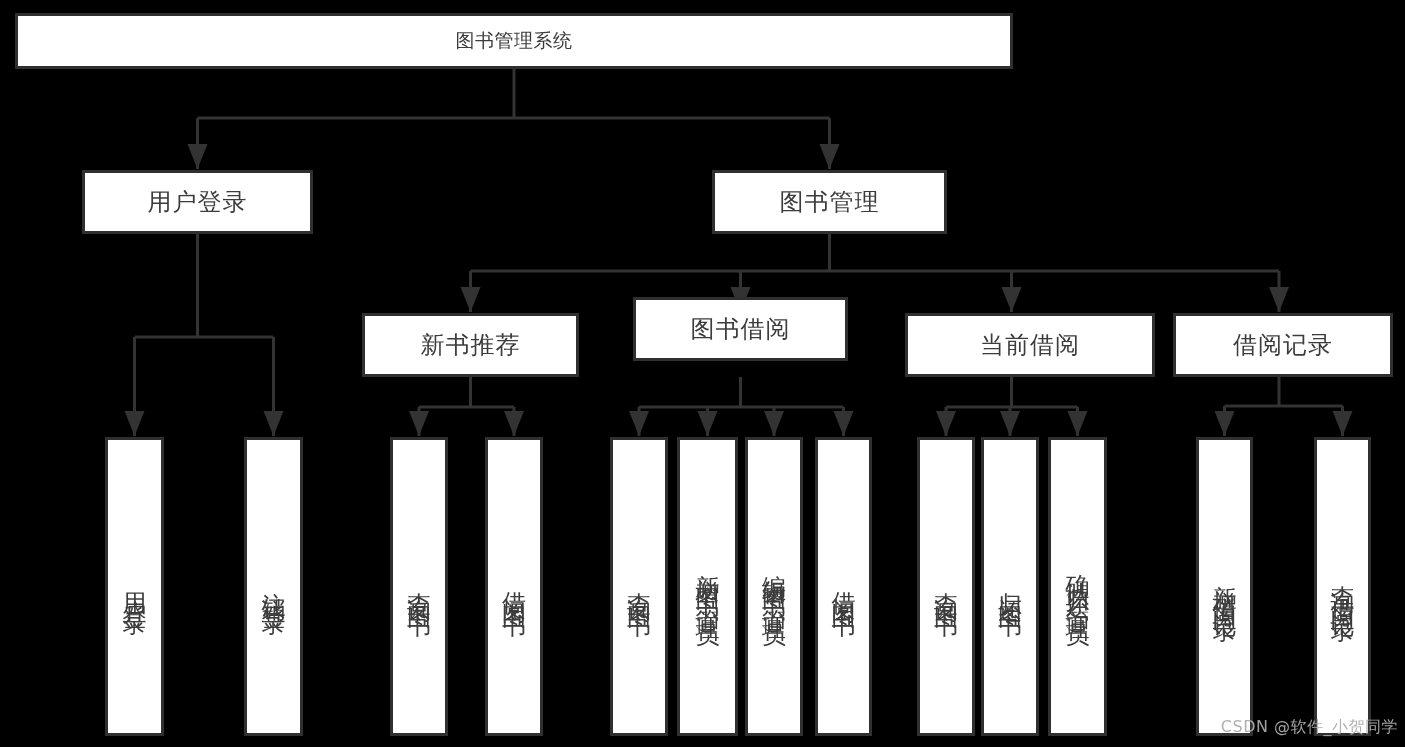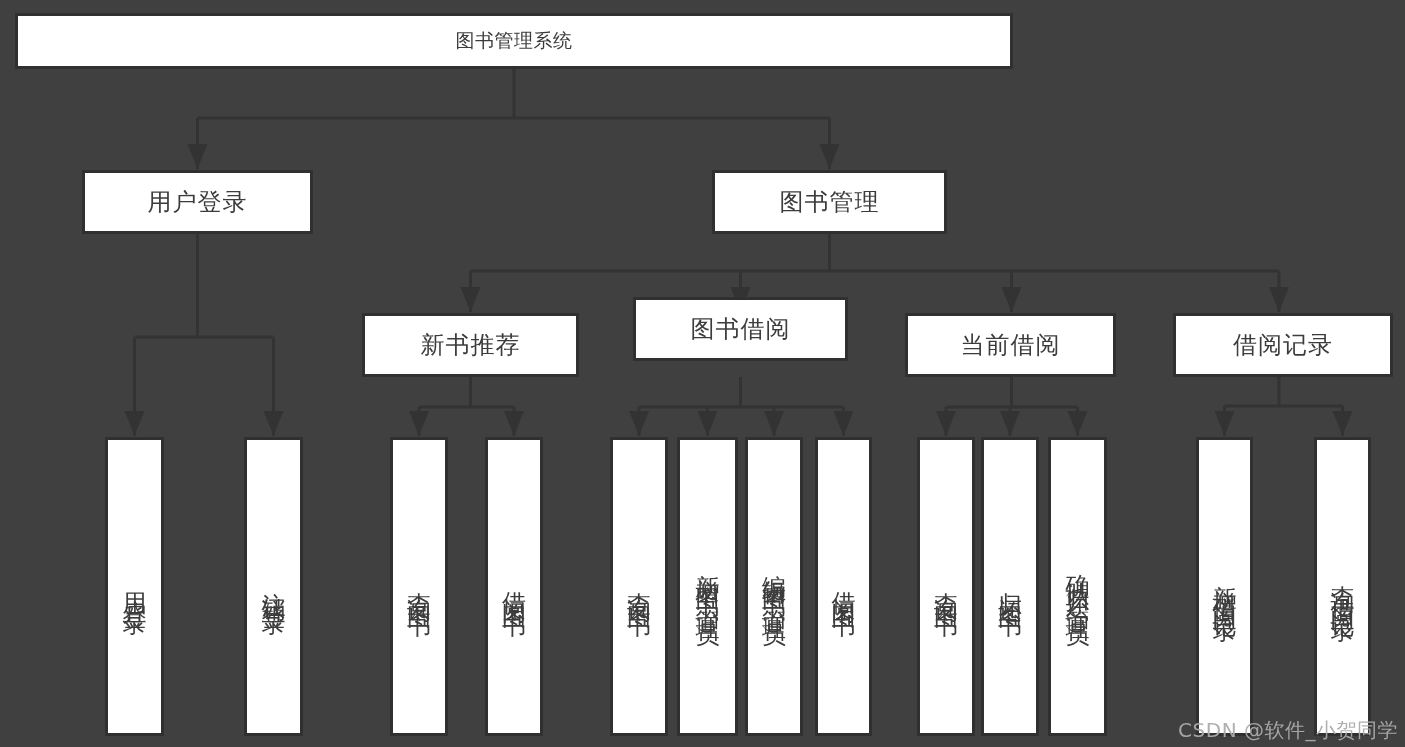--- a/index.html
+++ b/index.html
@@ -1,20 +1,20 @@
 <!DOCTYPE html>
 <html><head>
 <meta charset="utf-8">
 <style>
   html, body { margin: 0; padding: 0; background: #ffffff; }
   .canvas {
     position: relative;
     width: 1405px;
     height: 747px;
-    background: #404040;
+    background: #000000;
     font-family: "DejaVu Sans", "Liberation Sans", sans-serif;
     overflow: hidden;
   }
   .connectors {
     position: absolute;
     left: 0; top: 0;
     width: 1405px; height: 747px;
   }
   .node {
     position: absolute;
@@ -33,21 +33,21 @@
     text-orientation: mixed;
     font-size: 24px;
     letter-spacing: 7px;
     white-space: nowrap;
     color: #3c3c3c;
   }
   .watermark {
     position: absolute;
     right: 7px;
     top: 717px;
-    font-size: 20px;
+    font-size: 16px;
     color: #ababab;
     letter-spacing: 0.5px;
     white-space: nowrap;
     z-index: 5;
     opacity: 0.95;
   }
 </style>
 </head>
 <body>
 
@@ -107,21 +107,21 @@
   <div class="node hbox" style="left:362px;top:313px;width:217px;height:64px">
     <span>新书推荐</span>
   </div>
 
   <div class="node hbox" style="left:712px;top:170px;width:235px;height:64px">
     <span>图书管理</span>
   </div>
   <div class="node hbox" style="left:633px;top:297px;width:215px;height:64px">
     <span>图书借阅</span>
   </div>
-  <div class="node hbox" style="left:905px;top:313px;width:211px;height:64px">
+  <div class="node hbox" style="left:905px;top:313px;width:250px;height:64px">
     <span>当前借阅</span>
   </div>
   <div class="node hbox" style="left:1173px;top:313px;width:220px;height:64px">
     <span>借阅记录</span>
   </div>
 
   <div class="node vbox" style="left:105px;top:437px;width:59px;height:299px">
     <span>用户登录</span>
   </div>
   <div class="node vbox" style="left:244px;top:437px;width:59px;height:299px">

